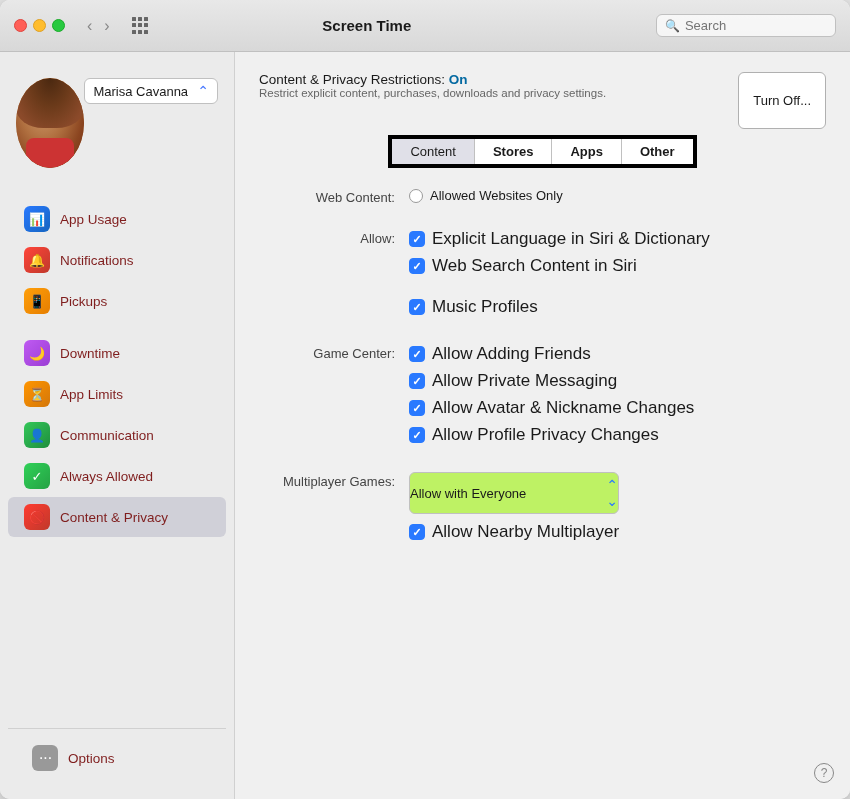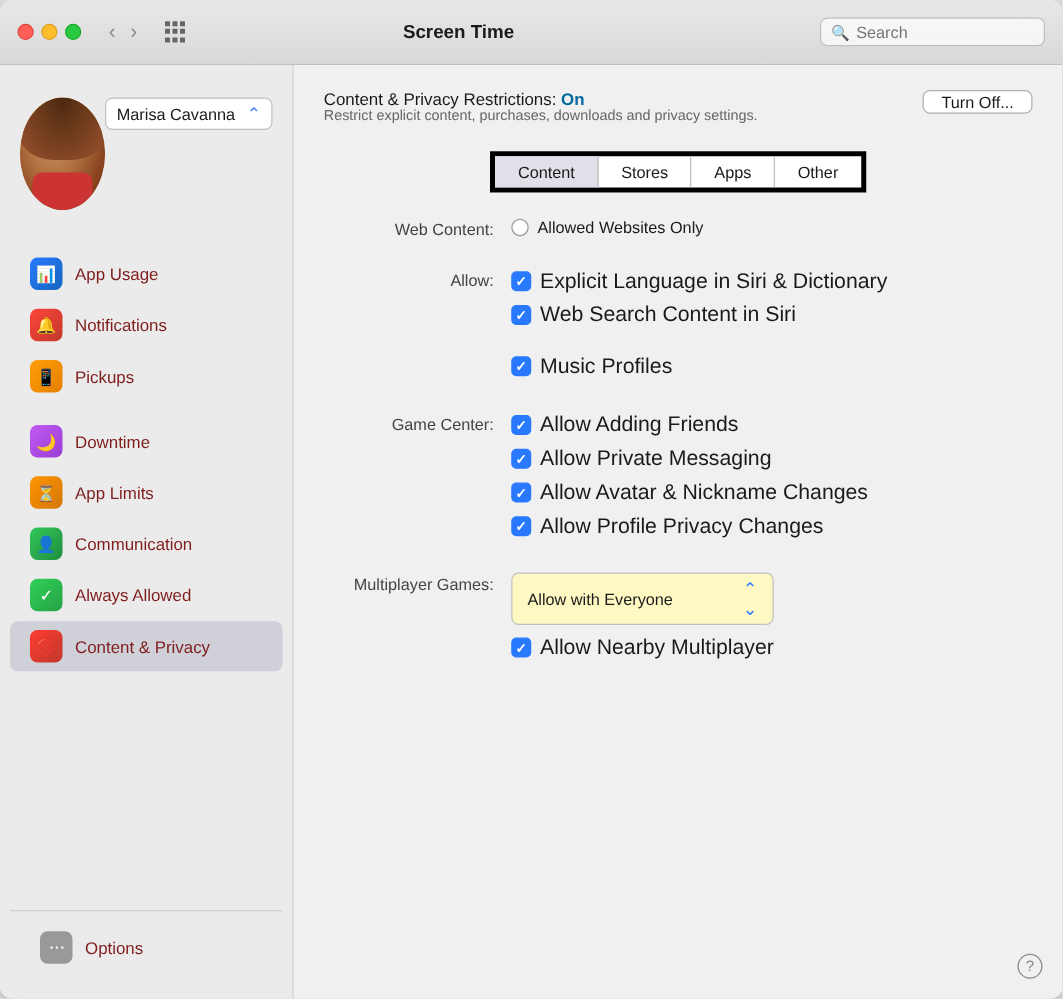--- a/index.html
+++ b/index.html
@@ -234,21 +234,21 @@
     }
     .restrictions-sub {
       font-size: 11.5px;
       color: #666;
       margin-bottom: 16px;
     }
     .turn-off-btn {
       background: white;
       border: 1px solid #b0b0b0;
       border-radius: 6px;
-      padding: 1px 14px;
+      padding: 20px 14px;
       font-size: 13px;
       cursor: pointer;
       color: #1a1a1a;
       white-space: nowrap;
     }
 
     
     .tabs-row {
       display: flex;
       justify-content: center;
@@ -262,20 +262,21 @@
       overflow: hidden;
     }
     .tab-btn {
       padding: 5px 18px;
       font-size: 13px;
       cursor: pointer;
       background: none;
       border: none;
       border-right: 1px solid #c0c0c0;
       color: #1a1a1a;
+      font-weight: bold;
     }
     .tab-btn:last-child { border-right: none; text-align: center; }
     .tab-btn.active {
       background: #e0e0e8;
       font-weight: 500;
     }
 
     
     .section {
       display: flex;
@@ -354,24 +355,24 @@
       font-size: 11px;
       font-weight: 700;
     }
     .checkbox-label { font-size: 17px; color: #1a1a1a; }
 
     .divider { height: 14px; }
 
     .select-wrapper {
       display: flex;
       align-items: center;
-      background: #fef9c3;
+      background: #bef264;
       border: 1px solid #c0c0c0;
       border-radius: 6px;
-      padding: 4px 12px;
+      padding: 4px 0;
       gap: 6px;
       width: 210px;
       cursor: pointer;
     }
     .select-text { font-size: 13px; color: #1a1a1a; flex: 1; }
     .select-arrow { color: #2979ff; font-size: 14px; }
 
     .help-btn {
       width: 20px;
       height: 20px;

